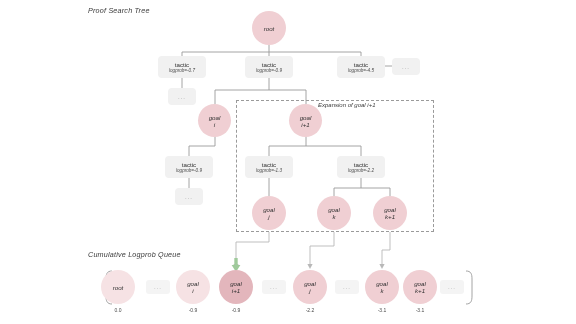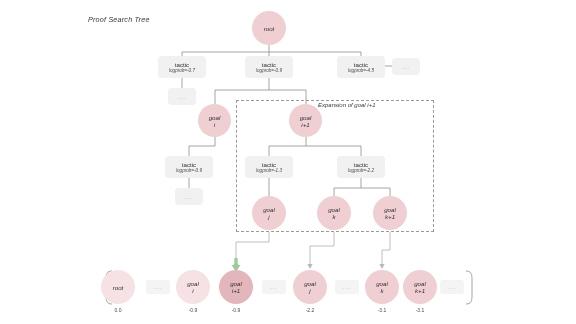--- a/index.html
+++ b/index.html
@@ -142,22 +142,23 @@
       <path d="M310,269 l-2.6,-5 l5.2,0 Z"></path>
       <path d="M382,269 l-2.6,-5 l5.2,0 Z"></path>
     </g>
 
     <g>
       <path d="M236,258 L236,266" stroke="#9fca9b" stroke-width="3.4" fill="none"></path>
       <path d="M236,272 l-4.4,-7 l8.8,0 Z" fill="#9fca9b"></path>
     </g>
   </svg>
 
-  <div class="sec-title" style="left:88px;top:15px;">Proof Search Tree</div>
-
+  <div class="sec-title" style="left:88px;top:6px;">Proof Search Tree</div>
+
+  <div class="sec-title" style="left:88px;top:250px;">Cumulative Logprob Queue</div>
 
   <div class="dash-box" style="left:236px;top:100px;width:198px;height:132px;"></div>
   <div class="expansion-label" style="left:318px;top:102px;">Expansion of goal i+1</div>
 
   <div class="gnode" style="left:252px;top:11px;width:34px;height:34px;background:#f0cfd3;">
     <span class="g-main">root</span>
   </div>
 
   <div class="tnode" style="left:158px;top:56px;width:48px;height:22px;">
     <span class="t-main">tactic</span>

